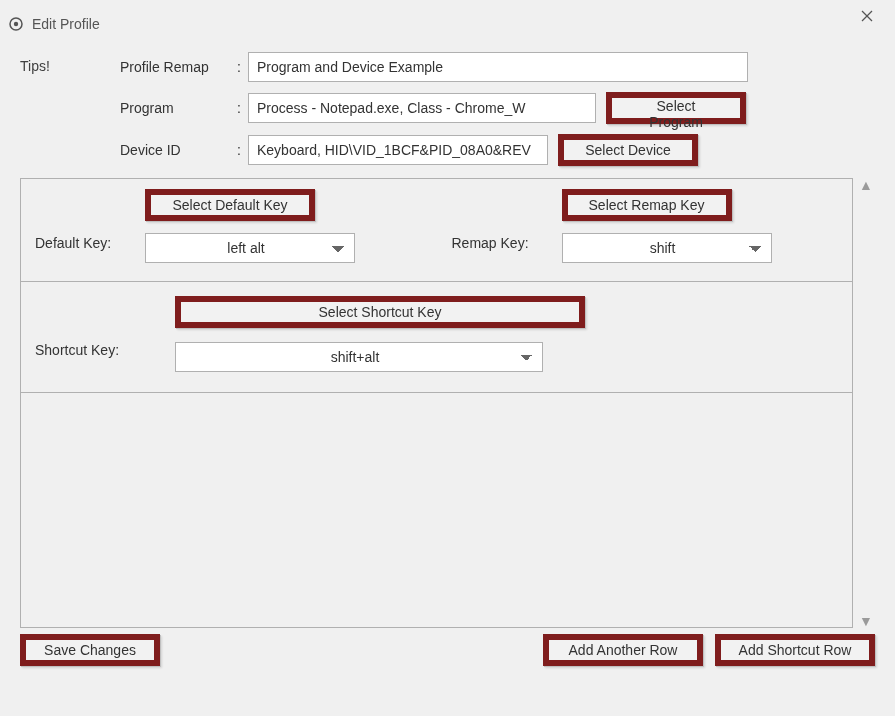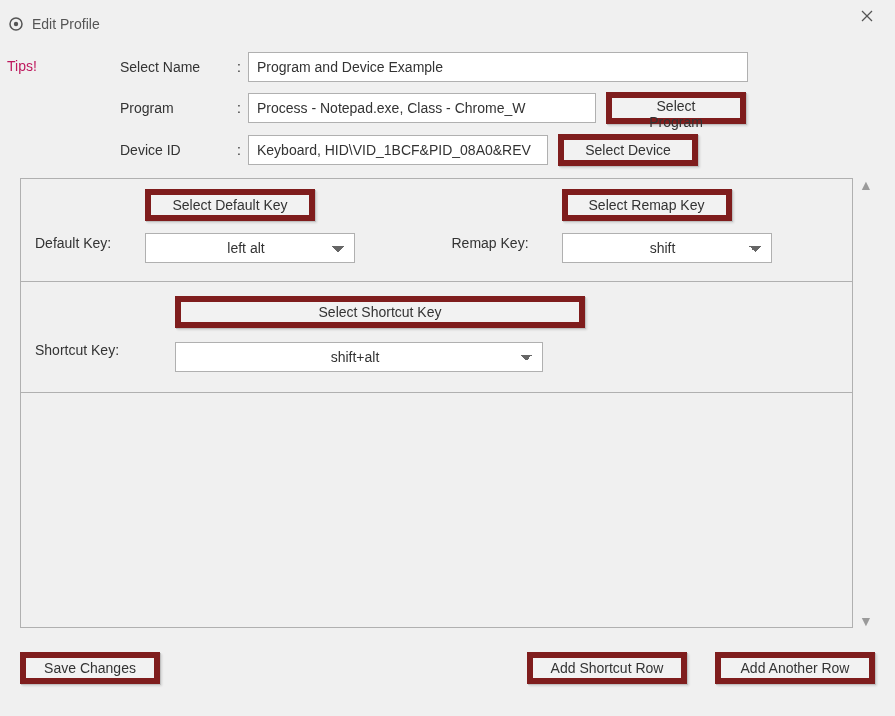--- a/index.html
+++ b/index.html
@@ -29,22 +29,22 @@
   .titlebar .close {
     width: 40px; height: 32px;
     display: flex; align-items: center; justify-content: center;
     color: #555;
   }
   .content {
     padding: 20px 20px 20px 20px;
   }
   .tips {
     position: absolute;
-    left: 7px; top: 58px;
-    color: #be185d;
+    left: 20px; top: 58px;
+    color: #404040;
     font-size: 14px;
   }
   .form-top {
     margin-left: 100px;
     margin-bottom: 12px;
   }
   .form-row {
     display: flex;
     align-items: center;
     margin-bottom: 10px;
@@ -154,22 +154,22 @@
   .shortcut-row .col-ctrls {
     flex: 1;
     display: flex;
     flex-direction: column;
     gap: 14px;
     align-items: stretch;
   }
   .bottom-bar {
     display: flex;
     align-items: flex-start;
-    margin-top: 24px;
-    gap: 28px;
+    margin-top: 6px;
+    gap: 12px;
   }
   .bottom-bar .spacer { flex: 1; }
 </style>
 </head>
 <body>
 
 <div class="titlebar">
   <span class="app-icon">
     <svg width="14" height="14" viewBox="0 0 14 14">
       <circle cx="7" cy="7" r="6" fill="none" stroke="#555" stroke-width="1.5"></circle>
@@ -185,21 +185,21 @@
   </div>
 </div>
 
 <div class="content">
 
   <div class="tips">Tips!</div>
 
   <div class="form-top">
 
     <div class="form-row">
-      <span class="lbl">Select Name</span>
+      <span class="lbl">Profile Remap</span>
       <span class="colon">:</span>
       <input class="txt-input" style="width: 500px;" value="Program and Device Example">
     </div>
 
     <div class="form-row">
       <span class="lbl">Program</span>
       <span class="colon">:</span>
       <input class="txt-input ro" style="width: 348px;" readonly="" value="Process - Notepad.exe, Class - Chrome_W">
       <button class="btn" style="margin-left:10px; width:140px">Select Program</button>
     </div>
@@ -250,17 +250,17 @@
     </div>
     <div class="scroll-col">
       <span class="scroll-arrow">▲</span>
       <span class="scroll-arrow">▼</span>
     </div>
   </div>
 
   <div class="bottom-bar">
     <button class="btn" style="width:140px">Save Changes</button>
     <div class="spacer"></div>
+    <button class="btn" style="width:160px">Add Another Row</button>
     <button class="btn" style="width:160px">Add Shortcut Row</button>
-    <button class="btn" style="width:160px">Add Another Row</button>
   </div>
 
 </div>
 
 </body></html>

